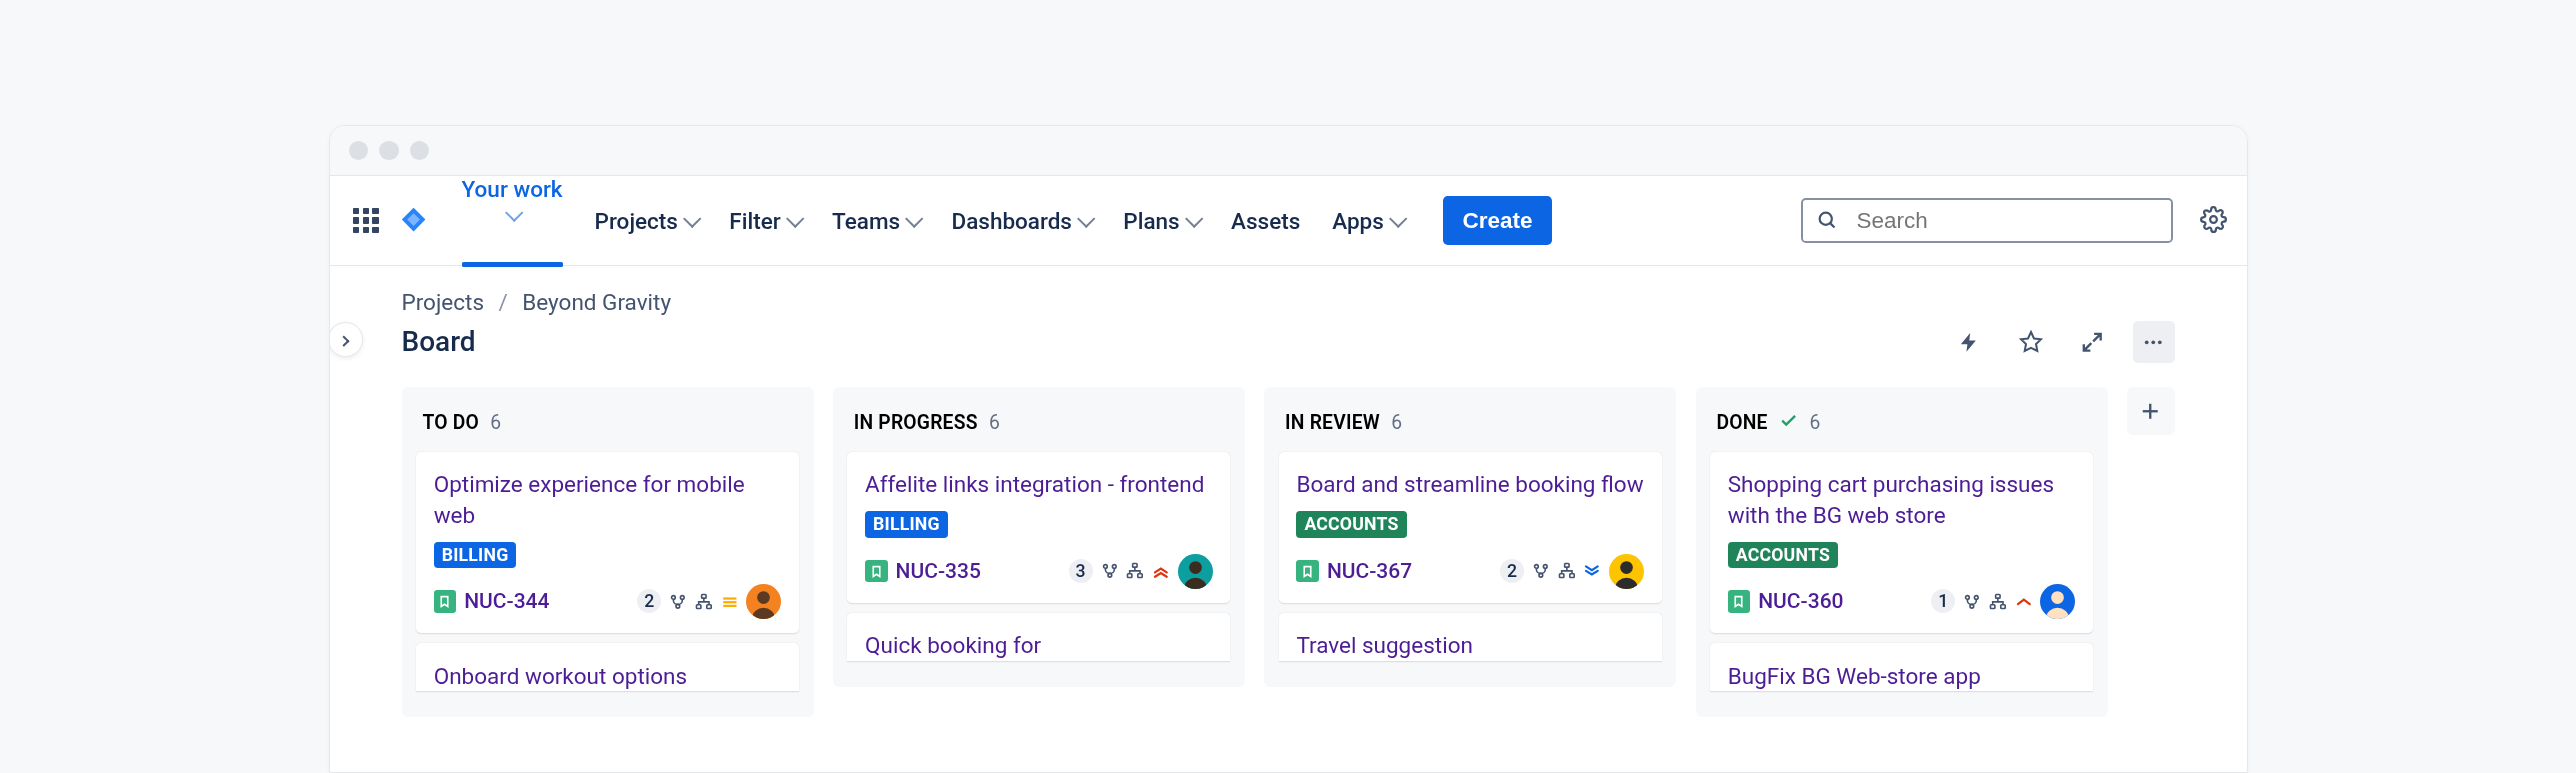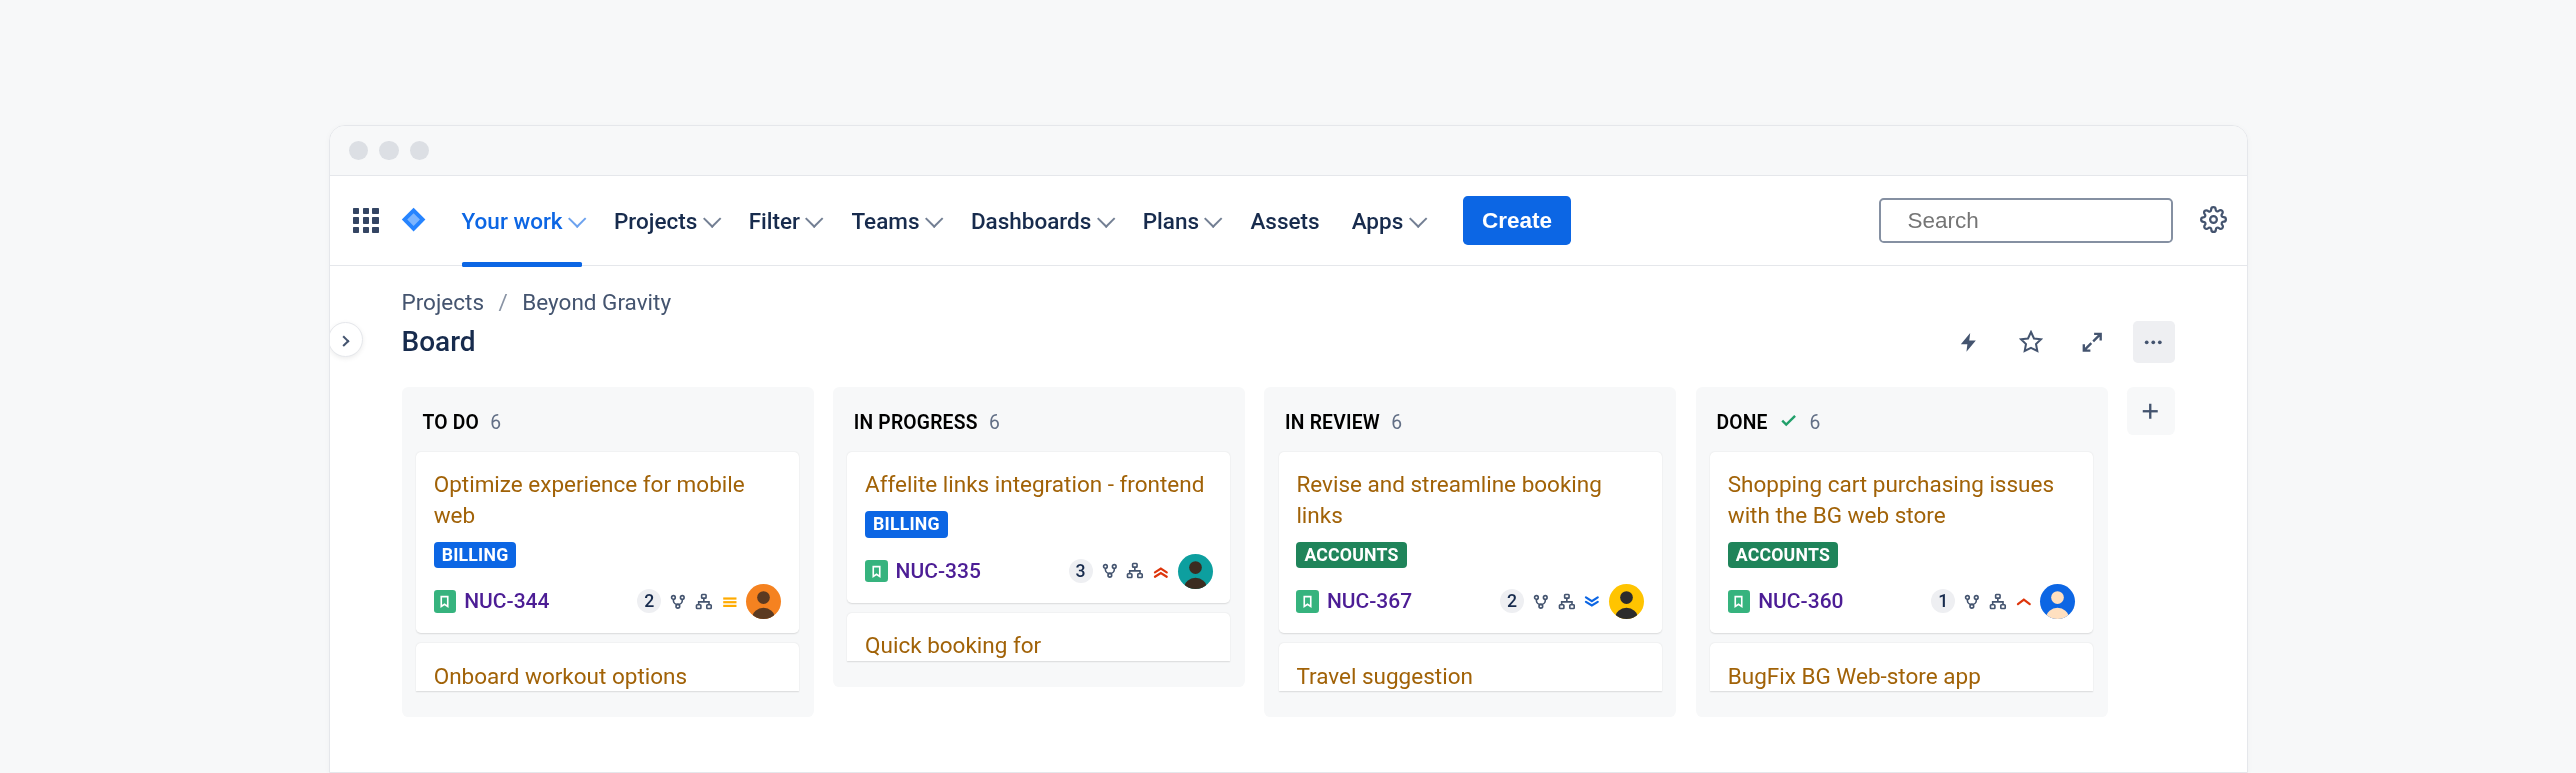--- a/index.html
+++ b/index.html
@@ -82,21 +82,21 @@
   align-items: center;
   gap: 6.4px;
   padding: 0 16px;
   height: 90px;
   font-size: 22.5px;
   color: #172B4D;
   font-weight: 500;
   cursor: pointer;
   position: relative;
 }
-.nav-item.active { color: #0C66E4; }
+.nav-item.active { color: #0C66E4; flex-direction: column; }
 .nav-item.active::after {
   content: "";
   position: absolute;
   left: 16px;
   right: 16px;
   bottom: -1.6px;
   height: 4.8px;
   background: #0C66E4;
   border-radius: 1.6px;
 }
@@ -119,23 +119,23 @@
   font-weight: 700;
   cursor: pointer;
 }
 .spacer { flex: 1; }
 .search-box {
   display: flex;
   align-items: center;
   border: 2.4px solid #8590a2;
   border-radius: 4.8px;
   padding: 8px 14.5px;
-  width: 294px;
+  width: 372px;
   height: 45px;
-  gap: 12px;
+  gap: 18px;
 }
 .search-icon { color: #44546F; }
 .search-input {
   border: none;
   outline: none;
   font-size: 22.5px;
   color: #626F86;
   flex: 1;
   background: transparent;
 }
@@ -235,21 +235,21 @@
 .done-check { color: #22A06B; }
 .card {
   background: #fff;
   border-radius: 4.8px;
   box-shadow: 0 0.8px 1.6px rgba(0,0,0,0.12);
   padding: 17.7px 17.7px 14.5px 17.7px;
   margin-bottom: 9.7px;
 }
 .card-title {
   font-size: 22.5px;
-  color: #a16207;
+  color: #4c1d95;
   line-height: 1.35;
   margin-bottom: 11.3px;
 }
 .tag {
   display: inline-block;
   font-size: 17.7px;
   font-weight: 700;
   padding: 3.2px 8px;
   border-radius: 4px;
   color: #fff;
@@ -556,21 +556,21 @@
       <div class="card-title">Quick booking for</div>
     </div>
           </div>
           <div class="column">
             <div class="col-head">
     <span class="col-title">IN REVIEW</span>
 
     <span class="col-count">6</span>
   </div>
             <div class="card">
-      <div class="card-title">Revise and streamline booking links</div>
+      <div class="card-title">Board and streamline booking flow</div>
       <span class="tag tag-green">ACCOUNTS</span>
       <div class="card-foot">
         <div class="card-foot-left">
           <div class="story-ic">
     <svg width="13" height="13" viewBox="0 0 24 24" fill="none" stroke="#fff" stroke-width="3">
                       <path d="M6 3v18l6-4 6 4V3z"></path>
                     </svg>
   </div>
           <span class="card-key">NUC-367</span>
         </div>

